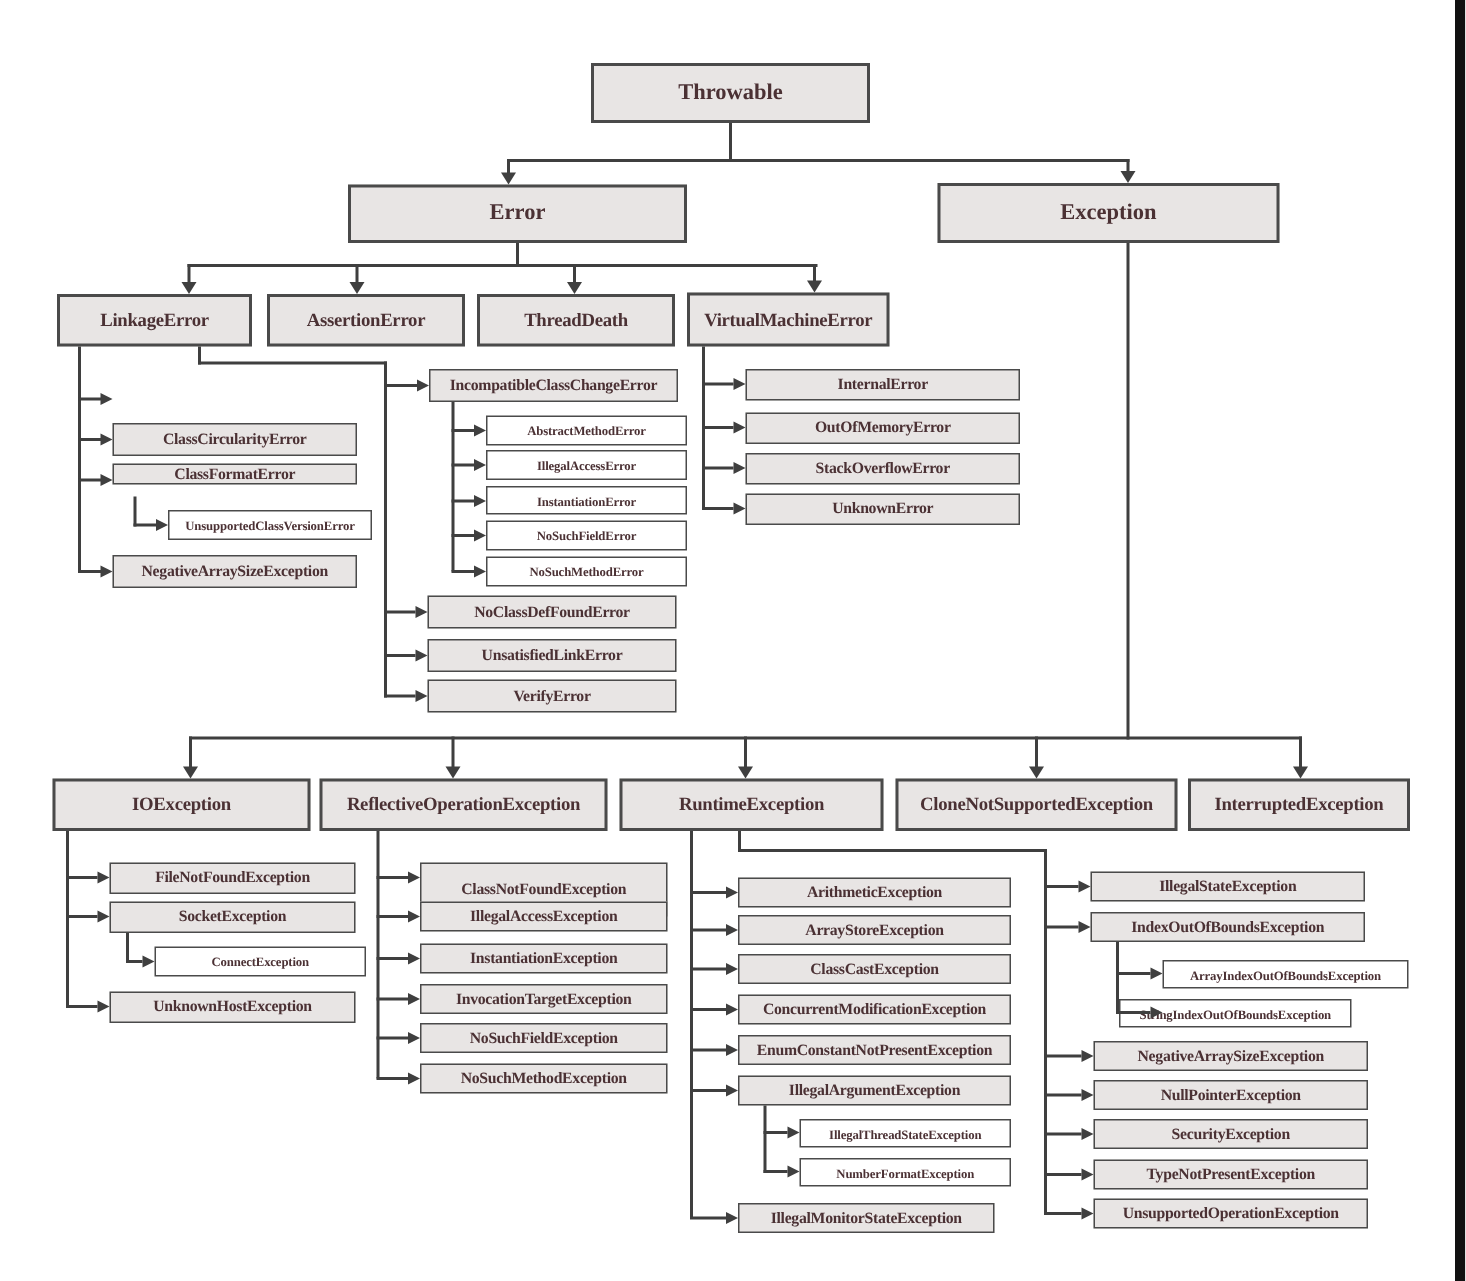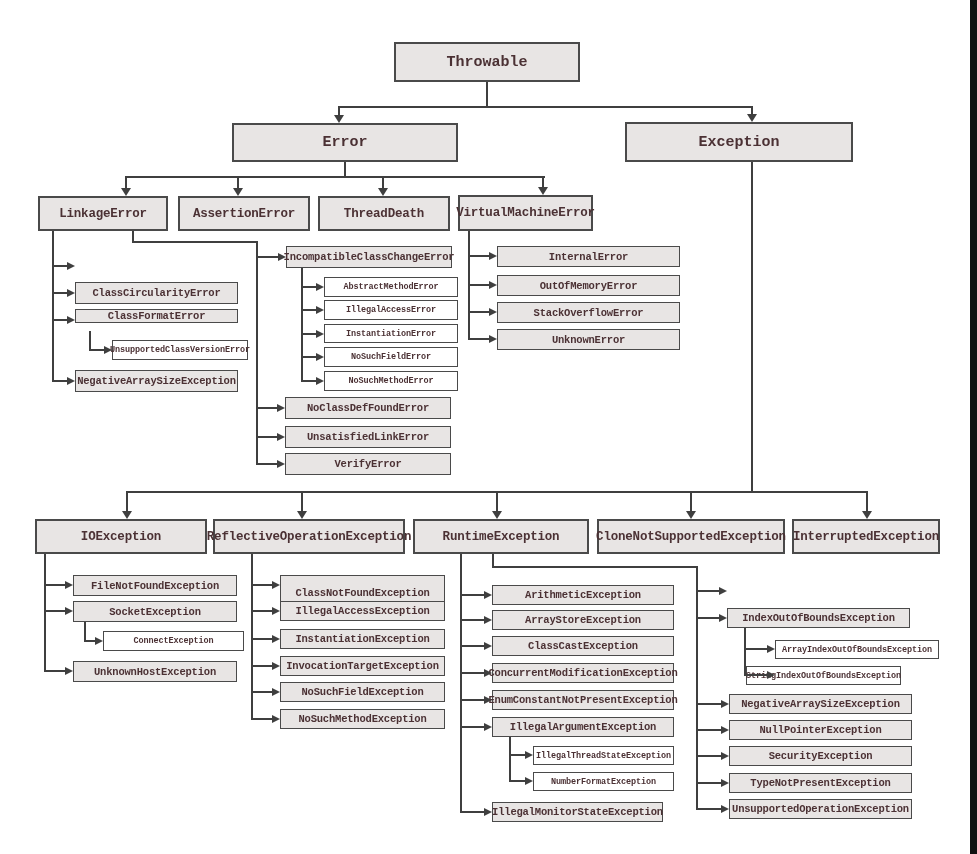--- a/index.html
+++ b/index.html
@@ -1,17 +1,17 @@
 <!DOCTYPE html>
 <html style="--background: #ffffff; --box_fill: #e8e5e4; --box_border: #4a4a4a; --label_color: #4b3134; --line_color: #3f3f3f; --tier3_fill: #ffffff; --edge_bar: #111111;"><head>
 <meta charset="utf-8">
 <style>
   html,body{margin:0;padding:0;background:#fff;}
   #stage{position:relative;width:977px;height:854px;background:var(--background,#fff);
-         font-family:Liberation Mono, monospace;overflow:hidden;}
+         font-family:Liberation Serif, serif;overflow:hidden;}
   .node{position:absolute;box-sizing:border-box;background:var(--box_fill,#e8e5e4);
         border:2px solid var(--box_border,#4a4a4a);color:var(--label_color,#4b3134);
         display:flex;align-items:center;justify-content:center;font-weight:bold;white-space:nowrap;}
   .t0{font-size:15px;}
   .t1{font-size:12.5px;letter-spacing:-0.2px;}
   .t2{font-size:10.5px;border-width:1.5px;letter-spacing:-0.2px;}
   .t3{font-size:8.5px;border-width:1.5px;background:var(--tier3_fill,#ffffff);letter-spacing:-0.1px;}
   .lh{position:absolute;height:2px;background:var(--line_color,#3f3f3f);}
   .lv{position:absolute;width:2px;background:var(--line_color,#3f3f3f);}
   .ar{position:absolute;width:0;height:0;border-top:4px solid transparent;
@@ -74,20 +74,21 @@
   <div class="node t2" style="left:492px;top:585px;width:182px;height:20px">ArithmeticException</div>
   <div class="node t2" style="left:492px;top:610px;width:182px;height:20px">ArrayStoreException</div>
   <div class="node t2" style="left:492px;top:636px;width:182px;height:20px">ClassCastException</div>
   <div class="node t2" style="left:492px;top:663px;width:182px;height:20px">ConcurrentModificationException</div>
   <div class="node t2" style="left:492px;top:690px;width:182px;height:20px">EnumConstantNotPresentException</div>
   <div class="node t2" style="left:492px;top:717px;width:182px;height:20px">IllegalArgumentException</div>
   <div class="node t3" style="left:533px;top:746px;width:141px;height:19px">IllegalThreadStateException</div>
   <div class="node t3" style="left:533px;top:772px;width:141px;height:19px">NumberFormatException</div>
   <div class="node t2" style="left:492px;top:802px;width:171px;height:20px">IllegalMonitorStateException</div>
 
+  <div class="node t2" style="left:727px;top:581px;width:183px;height:20px">IllegalStateException</div>
   <div class="node t2" style="left:727px;top:608px;width:183px;height:20px">IndexOutOfBoundsException</div>
   <div class="node t3" style="left:775px;top:640px;width:164px;height:19px">ArrayIndexOutOfBoundsException</div>
   <div class="node t3" style="left:746px;top:666px;width:155px;height:19px">StringIndexOutOfBoundsException</div>
   <div class="node t2" style="left:729px;top:694px;width:183px;height:20px">NegativeArraySizeException</div>
   <div class="node t2" style="left:729px;top:720px;width:183px;height:20px">NullPointerException</div>
   <div class="node t2" style="left:729px;top:746px;width:183px;height:20px">SecurityException</div>
   <div class="node t2" style="left:729px;top:773px;width:183px;height:20px">TypeNotPresentException</div>
   <div class="node t2" style="left:729px;top:799px;width:183px;height:20px">UnsupportedOperationException</div>
 
   <div class="lv" style="left:486px;top:82px;height:25px"></div>

